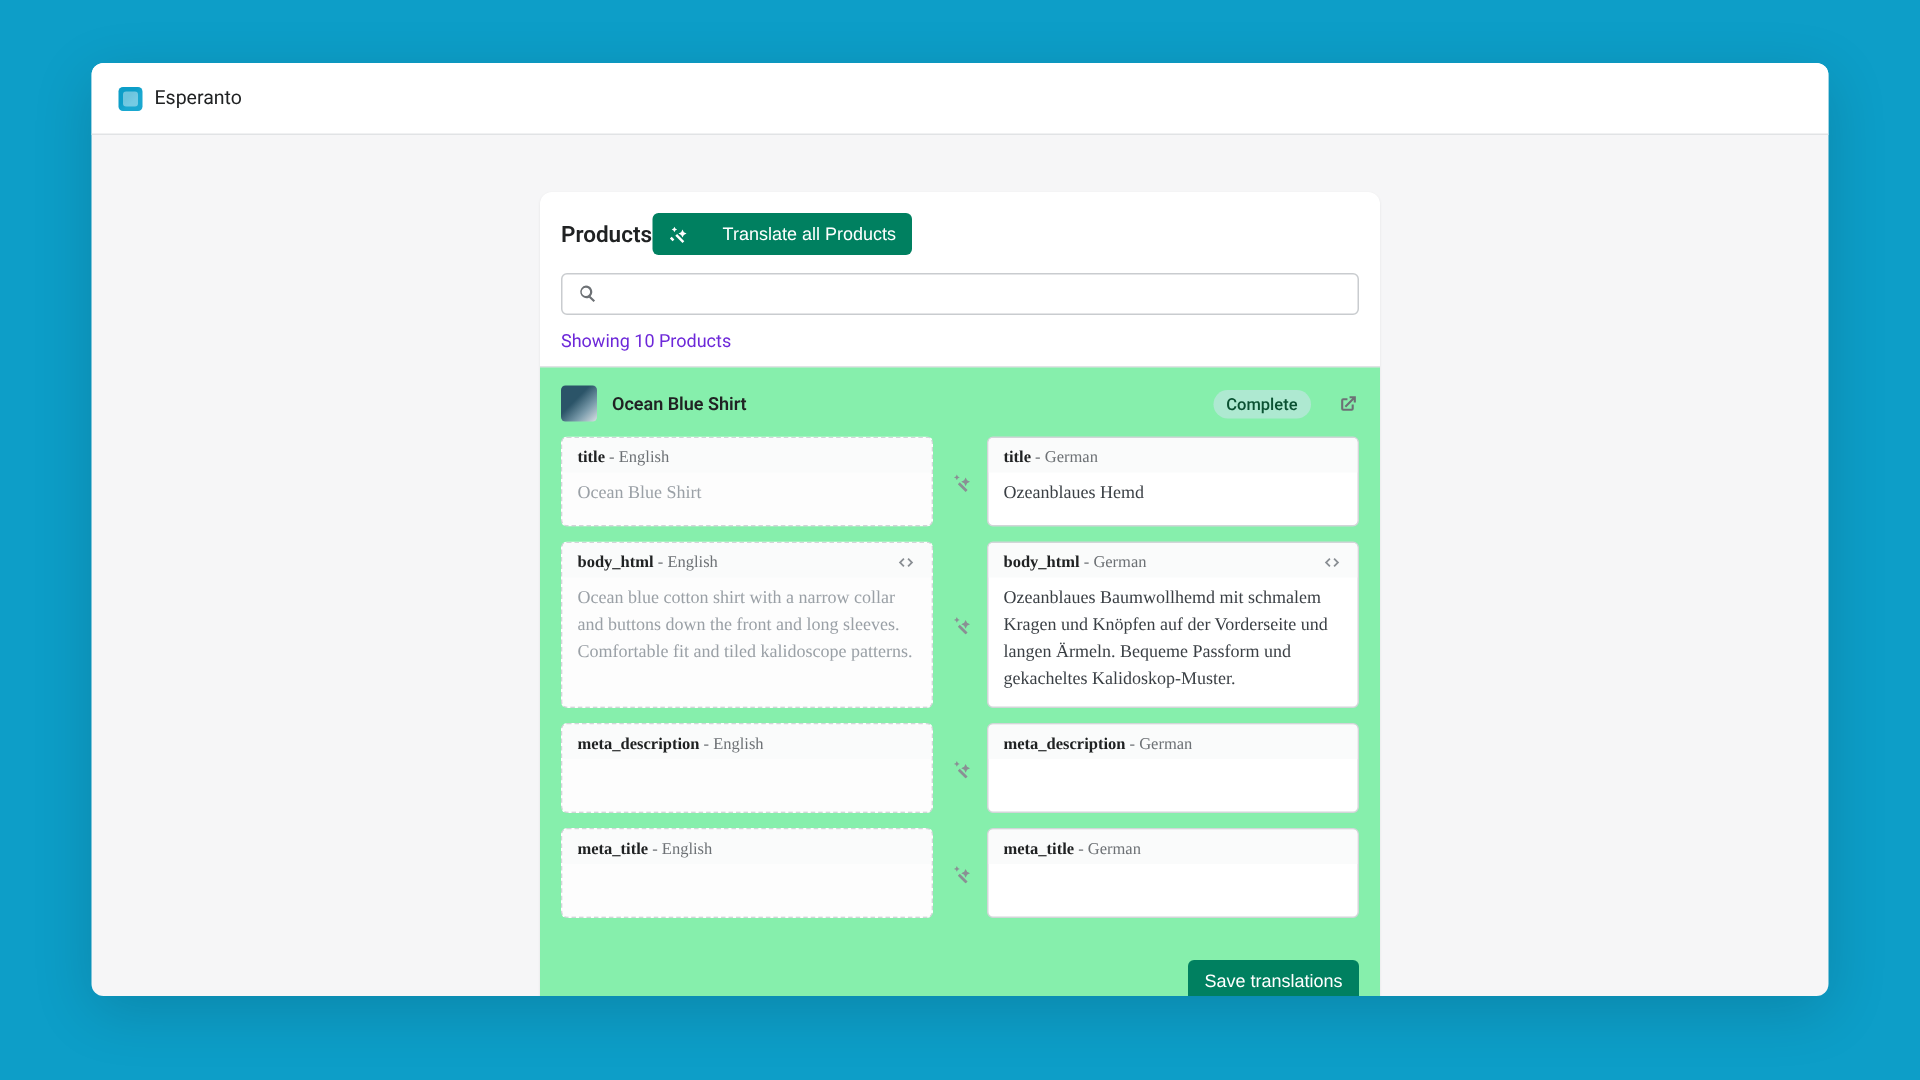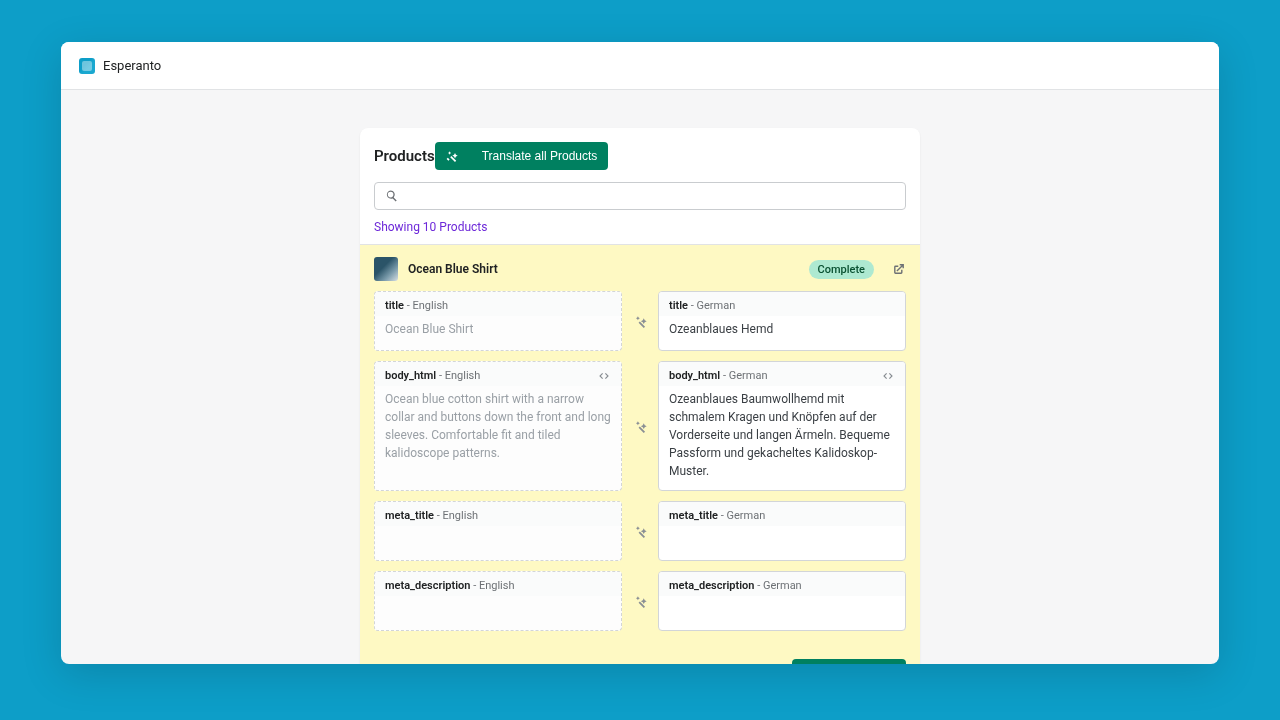--- a/index.html
+++ b/index.html
@@ -68,37 +68,37 @@
     display:flex; align-items:center;
     border:1px solid #c9cccf; border-radius:4px;
     padding: 6px 10px; background:#fff; margin-bottom:10px;
   }
   .search-box input {
     border:none; outline:none; font-size:12px; flex:1; background:transparent;
   }
   .showing { font-size:12px; color:#6d28d9; margin-bottom:10px; }
   .product {
     border-top:1px solid #e1e3e5;
-    background:#fef9c3;
+    background:#86efac;
   }
   .product-head {
     display:flex; align-items:center; padding:12px 14px 10px 14px; gap:10px;
   }
   .thumb {
     width:24px; height:24px; border-radius:3px;
     background: linear-gradient(135deg,#2b5468 40%,#7a9bab 70%,#d9e0e4 100%);
   }
   .product-title { font-size:12px; font-weight:600; color:#202223; }
   .product-sub { font-size:11px; color:#6d7175; }
   .badge {
     background:#aee9d1; color:#0a5132; font-size:11px; padding:3px 9px;
     border-radius:10px; font-weight:500;
   }
   .ext-icon { color:#6d7175; cursor:pointer; }
-  .fields { padding: 0 14px 14px 14px; }
+  .fields { padding: 0 14px 14px 14px; font-family: Liberation Serif, serif; }
   .field-row { display:flex; align-items:stretch; gap:8px; margin-bottom:10px; position:relative;}
   .field-col {
     flex:1 1 0;
     border:1px solid #d2d5d8; border-radius:4px; background:#fff;
     overflow:hidden;
     min-height:60px;
   }
   .field-col.source { border-style:dashed; border-color:#d2d5d8; background:#fdfdfd; }
   .field-label {
     font-size:11px; padding:7px 10px 4px 10px; color:#202223;
@@ -213,52 +213,52 @@
                     </svg>
                 </span>
               </div>
               <div class="field-body">Ozeanblaues Baumwollhemd mit schmalem Kragen und Knöpfen auf der Vorderseite und langen Ärmeln. Bequeme Passform und gekacheltes Kalidoskop-Muster.</div>
             </div>
           </div>
 
           <div class="field-row">
             <div class="field-col source">
               <div class="field-label">
+                  <span><span class="fname">meta_description</span> <span class="lang">- <span>English</span></span></span>
+                </div>
+              <div class="field-body"></div>
+            </div>
+            <div class="wand-between">
+              <svg width="13" height="13" viewBox="0 0 20 20" fill="currentColor">
+                  <path d="M6 2l1 2 2 1-2 1-1 2-1-2-2-1 2-1 1-2zm9 3l1.5 3 3 1.5-3 1.5L15 14l-1.5-3-3-1.5 3-1.5L15 5zM7 12l8 8 2-2-8-8-2 2z"></path>
+                </svg>
+            </div>
+            <div class="field-col">
+              <div class="field-label">
+                  <span><span class="fname">meta_description</span> <span class="lang">- <span>German</span></span></span>
+                </div>
+              <div class="field-body"></div>
+            </div>
+          </div>
+
+          <div class="field-row">
+            <div class="field-col source">
+              <div class="field-label">
                   <span><span class="fname">meta_title</span> <span class="lang">- <span>English</span></span></span>
                 </div>
               <div class="field-body"></div>
             </div>
             <div class="wand-between">
               <svg width="13" height="13" viewBox="0 0 20 20" fill="currentColor">
                   <path d="M6 2l1 2 2 1-2 1-1 2-1-2-2-1 2-1 1-2zm9 3l1.5 3 3 1.5-3 1.5L15 14l-1.5-3-3-1.5 3-1.5L15 5zM7 12l8 8 2-2-8-8-2 2z"></path>
                 </svg>
             </div>
             <div class="field-col">
               <div class="field-label">
                   <span><span class="fname">meta_title</span> <span class="lang">- <span>German</span></span></span>
-                </div>
-              <div class="field-body"></div>
-            </div>
-          </div>
-
-          <div class="field-row">
-            <div class="field-col source">
-              <div class="field-label">
-                  <span><span class="fname">meta_description</span> <span class="lang">- <span>English</span></span></span>
-                </div>
-              <div class="field-body"></div>
-            </div>
-            <div class="wand-between">
-              <svg width="13" height="13" viewBox="0 0 20 20" fill="currentColor">
-                  <path d="M6 2l1 2 2 1-2 1-1 2-1-2-2-1 2-1 1-2zm9 3l1.5 3 3 1.5-3 1.5L15 14l-1.5-3-3-1.5 3-1.5L15 5zM7 12l8 8 2-2-8-8-2 2z"></path>
-                </svg>
-            </div>
-            <div class="field-col">
-              <div class="field-label">
-                  <span><span class="fname">meta_description</span> <span class="lang">- <span>German</span></span></span>
                 </div>
               <div class="field-body"></div>
             </div>
           </div>
         </div>
 
         <div class="save-row">
           <button class="btn-primary">
             <span>Save translations</span>
           </button>

